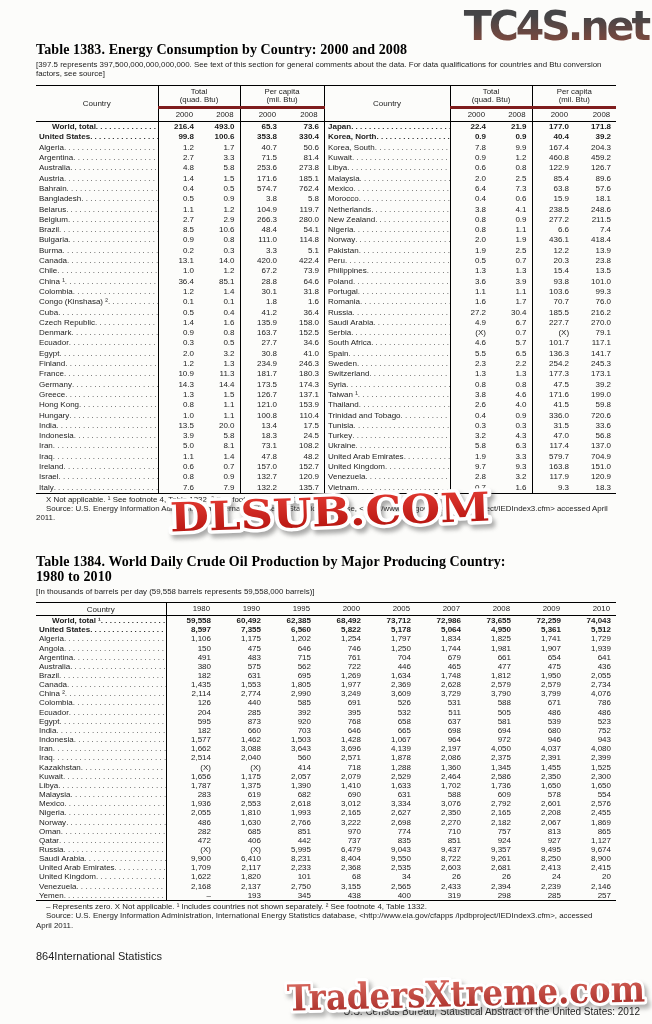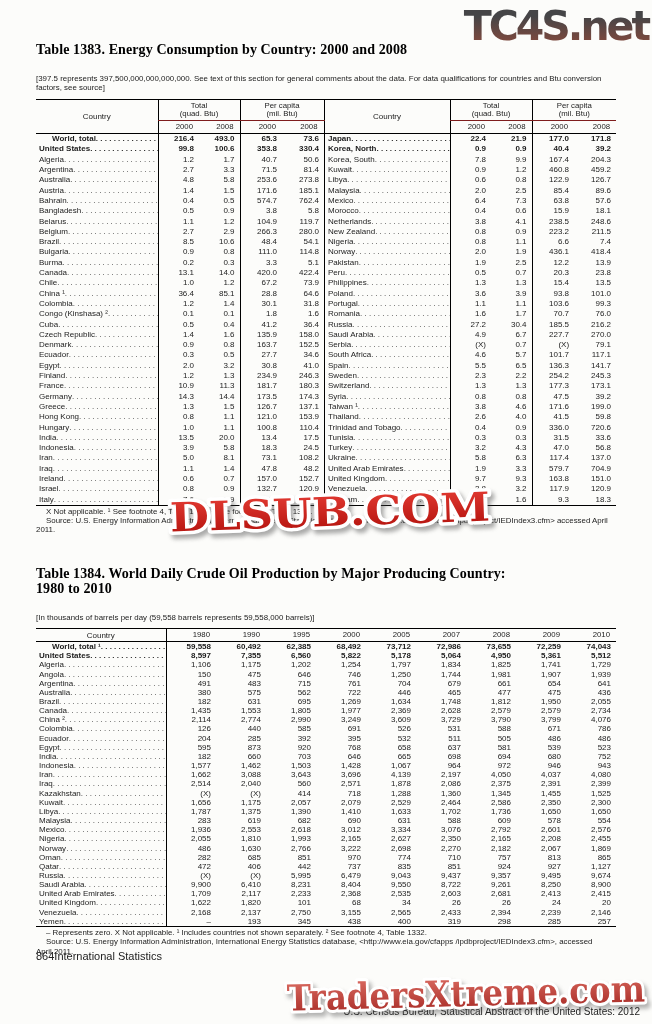--- a/index.html
+++ b/index.html
@@ -9,30 +9,30 @@
     font-family:"Liberation Sans",sans-serif;
   }
   .content{position:absolute;left:36px;top:0;width:580px;}
   
   .tbl-title{
     font-family:"Liberation Serif",serif;font-weight:bold;
     font-size:14px;line-height:15px;letter-spacing:.1px;color:#000;
   }
   .t1-title{margin-top:42px;}
   .t2-title{margin-top:31px;}
-  .tbl-note{font-size:7.9px;line-height:9.3px;color:#222;margin-top:17px;width:574px;}
+  .tbl-note{font-size:7.9px;line-height:9.3px;color:#222;margin-top:3px;width:574px;}
   
   table{border-collapse:collapse;table-layout:fixed;width:580px;margin-top:6px;
         border-top:1.5px solid #000;border-bottom:1px solid #000;}
   th{font-weight:normal;padding:0;}
   td{padding:0;}
   .t1383 tbody td{line-height:10.3px;font-size:8px;}
   .t1384 tbody td{line-height:9.15px;font-size:8px;}
   thead th{border-bottom:1px solid #000;font-size:7.8px;}
-  .gh{border-bottom:1px solid #7f1d1d;text-align:center;line-height:8.8px;padding:2px 0 1px 0;}
+  .gh{border-bottom:3px solid #7f1d1d;text-align:center;line-height:8.8px;padding:2px 0 1px 0;}
   .ch{text-align:center;vertical-align:middle;font-size:8px;}
   .yh{text-align:right;padding:1px 6px 1px 0;line-height:10px;}
   .bl{border-left:1px solid #000;}
   .c{display:flex;align-items:baseline;padding-left:3px;overflow:hidden;}
   .c .nm{white-space:nowrap;}
   .c .dots{flex:1;overflow:hidden;white-space:nowrap;color:#2a2a2a;}
   .c .dots::before{content:" . . . . . . . . . . . . . . . . . . . . . . . . . . . . . . . . . . .";}
   .n{text-align:right;padding-right:5px;white-space:nowrap;}
   tr.b{font-weight:bold;}
   td.ind{padding-left:16px;}
@@ -266,21 +266,21 @@
           <td class="n bl">2.7</td>
           <td class="n">2.9</td>
           <td class="n bl">266.3</td>
           <td class="n">280.0</td>
           <td class="c bl">
             <span class="nm">New Zealand</span>
             <span class="dots"></span>
           </td>
           <td class="n bl">0.8</td>
           <td class="n">0.9</td>
-          <td class="n bl">223.2</td>
+          <td class="n bl">277.2</td>
           <td class="n">211.5</td>
         </tr>
         <tr>
           <td class="c">
             <span class="nm">Brazil</span>
             <span class="dots"></span>
           </td>
           <td class="n bl">8.5</td>
           <td class="n">10.6</td>
           <td class="n bl">48.4</td>

